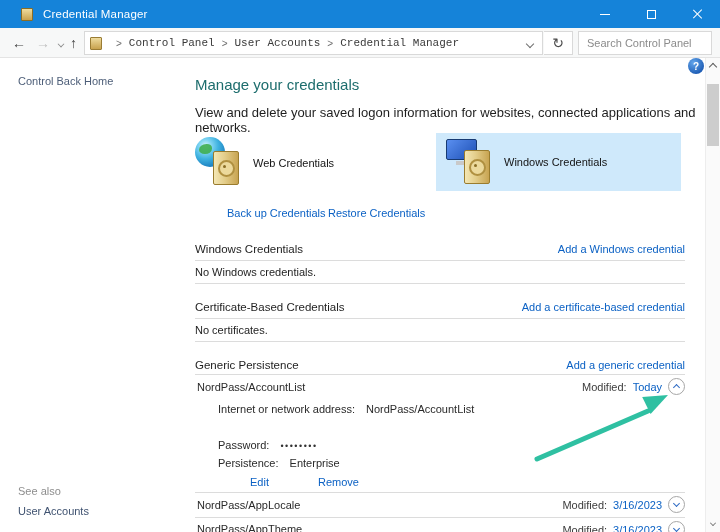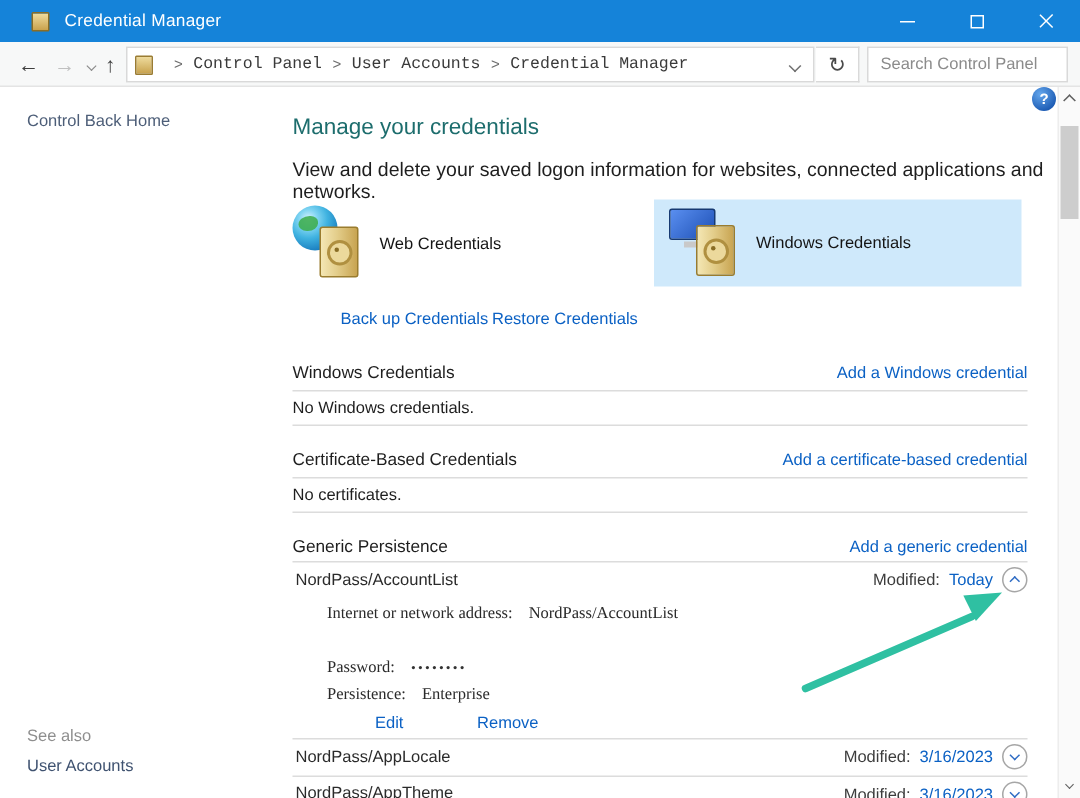--- a/index.html
+++ b/index.html
@@ -77,21 +77,21 @@
   .cred-name { position:absolute; left:197px; font-size:11px; color:#2a2a2a; cursor:pointer; }
   .mod-chip { position:absolute; display:flex; align-items:center; gap:6px; right:35px; }
   .mod-label { font-size:11px; color:#3c3c3c; }
   .mod-value { font-size:11px; color:#0b61c4; }
   .circle-btn { width:17px; height:17px; border:1px solid #a6a6a6; border-radius:50%; background:#fff;
                 display:flex; align-items:center; justify-content:center; cursor:pointer; }
   .circle-btn .chev { border-color:#2f6cc4; width:5px; height:5px; }
   .circle-btn .chev.down { margin-top:-2px; }
   .circle-btn .chev.up { margin-top:2px; }
 
-  .det-row { position:absolute; left:218px; font-size:11px; color:#2a2a2a;font-family:Liberation Serif, serif; }
+  .det-row { position:absolute; left:218px; font-size:11px; color:#2a2a2a; }
   .det-label { margin-right:8px; }
   .redacted { display:inline-block; width:88px; height:12px; background:#d9d9d9; border-radius:2px; filter:blur(1.5px); vertical-align:middle; }
   .pwd-mask { font-size:9px; letter-spacing:1.5px; color:#333; }
   .det-links { position:absolute; left:218px; font-size:11px; }
   .det-links .link + .link { margin-left:14px; }
 
   
   .help-btn { position:absolute; left:688px; top:58px; width:16px; height:16px; border-radius:50%;
               background:radial-gradient(circle at 35% 30%, #63a6ec, #1d5cb4 75%); color:#fff; font-size:10px; font-weight:bold;
               display:flex; align-items:center; justify-content:center; cursor:pointer; }

